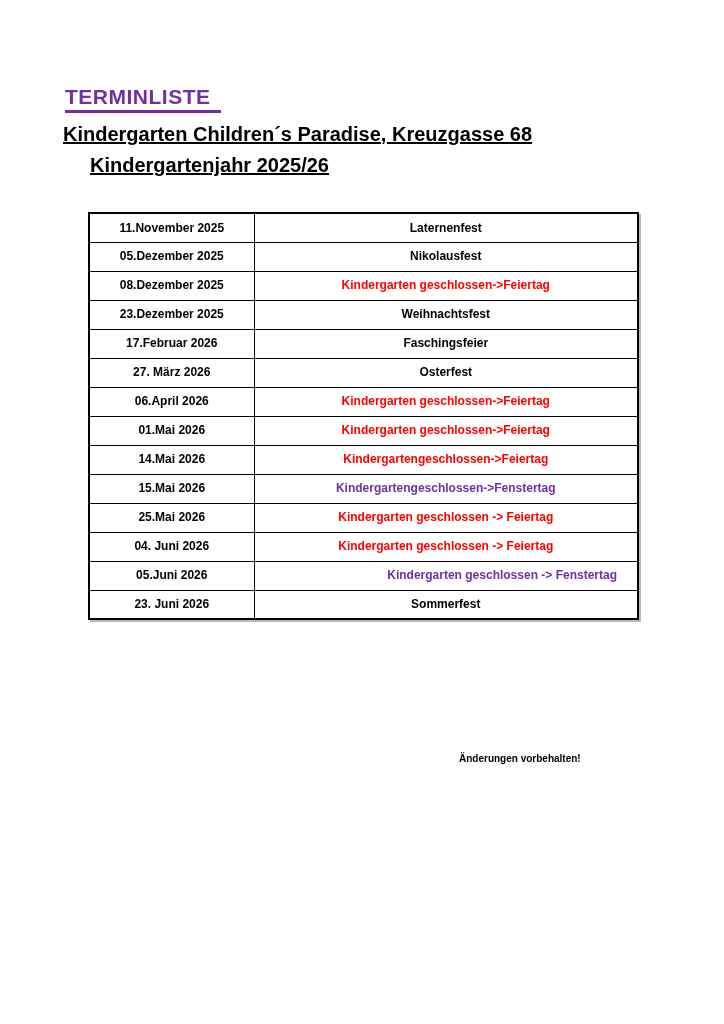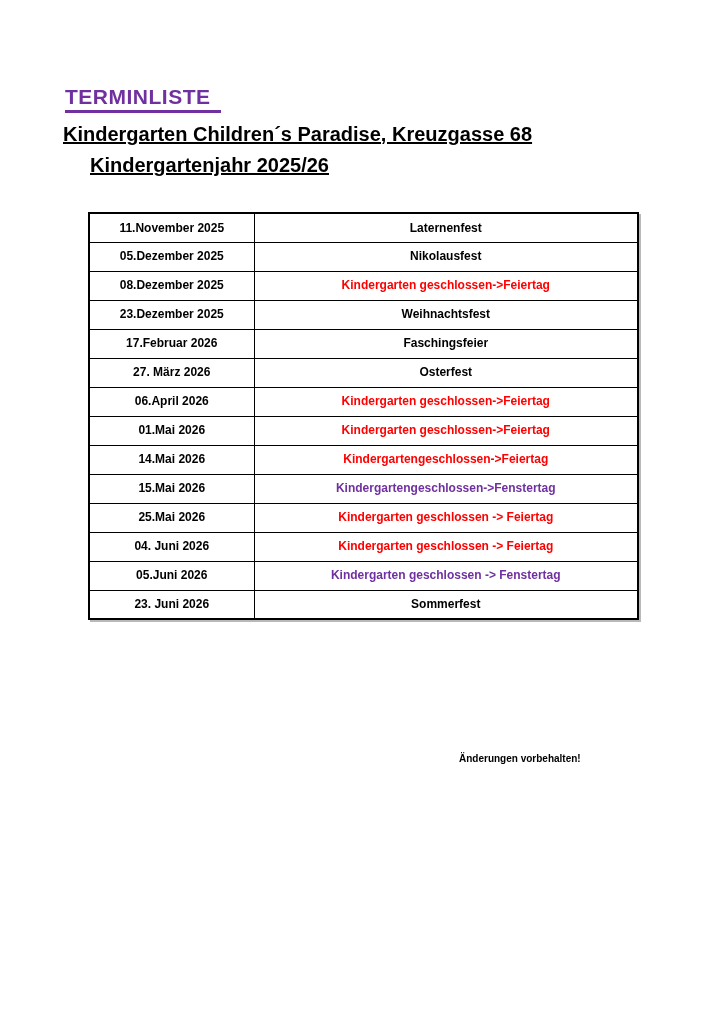--- a/index.html
+++ b/index.html
@@ -186,21 +186,21 @@
             <div class="cell-line">04. Juni 2026</div>
           </td>
           <td class="event-cell" style="color: rgb(255, 0, 0);">
             <div class="cell-line">Kindergarten geschlossen -&gt; Feiertag</div>
           </td>
         </tr>
         <tr>
           <td class="date-cell">
             <div class="cell-line">05.Juni 2026</div>
           </td>
-          <td class="event-cell" style="color: rgb(112, 48, 160);">
+          <td class="event-cell" style="color: rgb(112, 48, 160); text-align: right;">
             <div class="cell-line">Kindergarten geschlossen -&gt; Fenstertag</div>
           </td>
         </tr>
         <tr>
           <td class="date-cell">
             <div class="cell-line">23. Juni 2026</div>
           </td>
           <td class="event-cell" style="color: rgb(0, 0, 0); margin-top: 28px;">
             <div class="cell-line">Sommerfest</div>
           </td>

